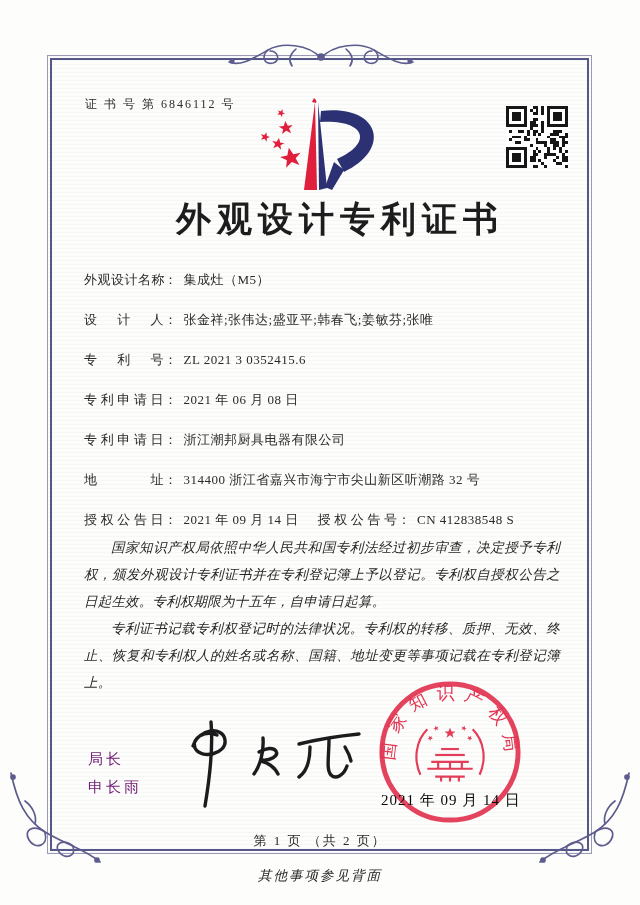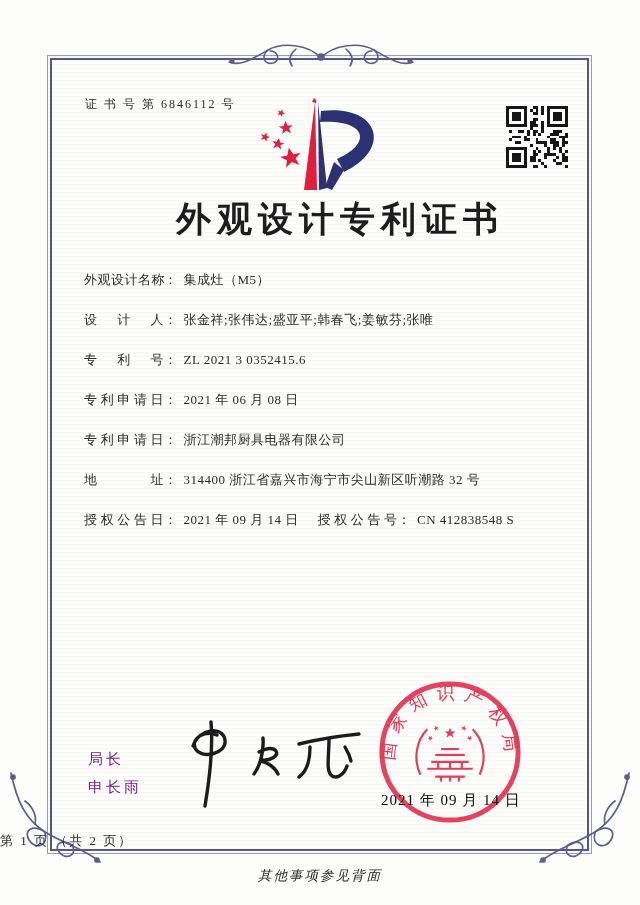--- a/index.html
+++ b/index.html
@@ -41,21 +41,21 @@
   .paras{
     position:absolute;left:84px;right:80px;top:534px;
     font-size:13.5px;line-height:27px;letter-spacing:.2px;text-align:justify;
     font-style:italic;color:#262626;
   }
   .paras p{margin:0;text-indent:2em;}
   .commissioner{position:absolute;left:88px;top:745px;font-size:15px;line-height:28px;letter-spacing:3px;color:#701a75;}
   .signature{position:absolute;left:163px;top:714px;width:200px;height:98px;}
   .seal{position:absolute;left:376px;top:678px;width:148px;height:148px;}
   .seal-date{position:absolute;left:381px;top:791px;font-size:15px;letter-spacing:1px;color:#090909;white-space:nowrap;}
-  .page-info{position:absolute;left:0;top:832px;width:100%;text-align:left;font-size:13px;letter-spacing:2px;color:#2a2a2a;}
+  .page-info{position:absolute;left:0;top:832px;width:100%;text-align:center;font-size:13px;letter-spacing:2px;color:#2a2a2a;}
   .back-note{position:absolute;left:0;top:867px;width:100%;text-align:center;font-size:13.5px;letter-spacing:2px;font-style:italic;color:#262626;}
 </style>
 </head>
 <body>
 
 <div class="page">
 
   <div class="frame"></div>
 
   <svg class="ornament-top" viewBox="0 0 190 36">
@@ -248,20 +248,24 @@
       <span class="label">专利申请日</span><span class="colon">：</span><span class="value">浙江潮邦厨具电器有限公司</span>
     </div>
     <div class="row">
       <span class="label">地址</span><span class="colon">：</span><span class="value">314400 浙江省嘉兴市海宁市尖山新区听潮路 32 号</span>
     </div>
     <div class="row">
       <span class="label">授权公告日</span><span class="colon">：</span><span class="gz-val">2021 年 09 月 14 日</span><span class="label">授权公告号</span><span class="colon">：</span><span class="value">CN 412838548 S</span>
     </div>
   </div>
 
+  <div class="paras">
+    <p>国家知识产权局依照中华人民共和国专利法经过初步审查，决定授予专利权，颁发外观设计专利证书并在专利登记簿上予以登记。专利权自授权公告之日起生效。专利权期限为十五年，自申请日起算。</p>
+    <p>专利证书记载专利权登记时的法律状况。专利权的转移、质押、无效、终止、恢复和专利权人的姓名或名称、国籍、地址变更等事项记载在专利登记簿上。</p>
+  </div>
 
   <div class="commissioner">
     <div>局长</div>
     <div>申长雨</div>
   </div>
 
   <svg class="signature" viewBox="0 0 200 98">
     <g fill="none" stroke="#1c1c1c" stroke-width="3.4" stroke-linecap="round">
       <path d="M30,32 C36,14 60,12 62,26 C64,40 38,46 32,34 C28,24 42,16 54,21"></path>
       <path d="M48,8 C50,30 47,62 42,92"></path>

